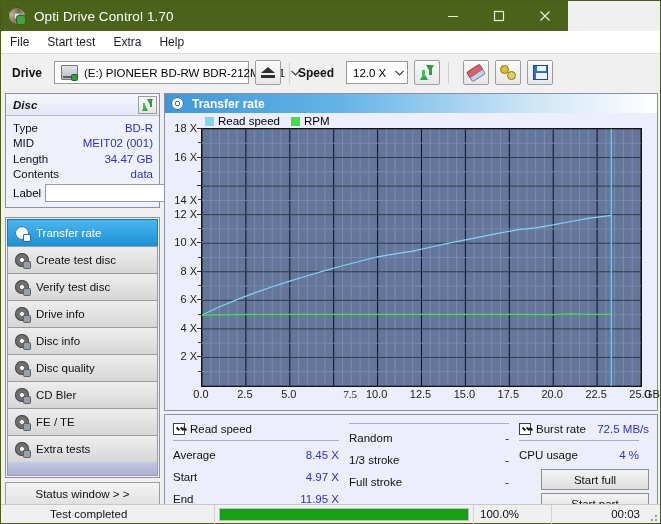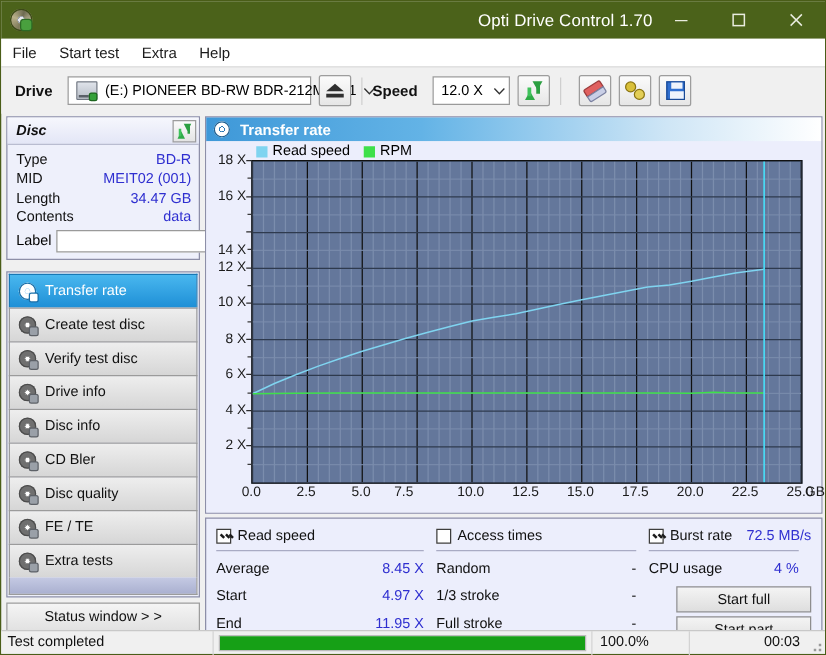--- a/index.html
+++ b/index.html
@@ -11,23 +11,23 @@
   }
   #app{
     position:relative;width:661px;height:524px;
     background:#f0f0f0;
     border:1px solid #4a5d18;
     box-sizing:border-box;
   }
 
   
   .titlebar{
-    position:absolute;left:0;top:0;width:659px;height:30px;
+    position:absolute;left:0;top:0;width:567px;height:30px;
     background:#4b621a;
-    display:flex;align-items:center;text-align:right;
+    display:flex;align-items:center;
   }
   .title-icon{
     width:18px;height:18px;margin-left:7px;margin-right:8px;
     border-radius:50%;
     background:
       radial-gradient(circle at 50% 50%, #e8e8ee 0 18%, #9aa0a8 19% 24%, transparent 25%),
       conic-gradient(from 200deg, #7e7a5a, #b9b08a, #6d6a52, #c9c2a0, #7e7a5a);
     box-shadow:inset 0 0 0 1px #3c4a18;
     position:relative;flex:0 0 auto;
   }
@@ -258,21 +258,21 @@
     font-size:11.5px;color:#111;width:108px;margin-left:auto;
   }
 
   
   .statusbar{
     position:absolute;left:0;bottom:0;width:659px;height:19px;
     background:#f0f0f0;border-top:1px solid #c8c8c8;
     display:flex;align-items:center;box-sizing:border-box;
   }
   .sb-cell{height:19px;display:flex;align-items:center;box-sizing:border-box;}
-  .sb-msg{width:170px;padding-left:5px;font-size:11.5px;color:#111;border-right:1px solid #d3d3d3;}
+  .sb-msg{width:170px;padding-left:5px;font-size:11.5px;color:#111;border-right:1px solid #d3d3d3;margin-left:44px;}
   .sb-prog{flex:1 1 auto;padding:0 4px;}
   .progress{width:100%;height:13px;background:#e6e6e6;border:1px solid #bcbcbc;box-sizing:border-box;position:relative;}
   .progress .fill{height:100%;background:#16a016;}
   .sb-pct{width:78px;padding-left:6px;font-size:11.5px;color:#111;border-left:1px solid #d3d3d3;}
   .sb-time{width:95px;justify-content:flex-end;padding-right:6px;font-size:11.5px;color:#111;border-left:1px solid #d3d3d3;}
   .grip{width:14px;height:19px;position:relative;}
   .grip i{position:absolute;width:2px;height:2px;background:#9a9a9a;}
 </style>
 </head>
 <body>
@@ -420,25 +420,25 @@
       <div class="navitem">
         <span class="nav-ico"></span>
         <span>Drive info</span>
       </div>
       <div class="navitem">
         <span class="nav-ico"></span>
         <span>Disc info</span>
       </div>
       <div class="navitem">
         <span class="nav-ico"></span>
+        <span>Disc quality</span>
+      </div>
+      <div class="navitem">
+        <span class="nav-ico"></span>
         <span>CD Bler</span>
-      </div>
-      <div class="navitem">
-        <span class="nav-ico"></span>
-        <span>Disc quality</span>
       </div>
       <div class="navitem">
         <span class="nav-ico"></span>
         <span>FE / TE</span>
       </div>
       <div class="navitem">
         <span class="nav-ico"></span>
         <span>Extra tests</span>
       </div>
       <div class="nav-filler"></div>
@@ -563,21 +563,21 @@
           <div style="position: absolute; width: 3px; height: 1px; background: rgb(58, 58, 58); left: 33px; top: 200.611px;"></div>
           <div style="position: absolute; width: 3px; height: 1px; background: rgb(58, 58, 58); left: 33px; top: 172.056px;"></div>
           <div style="position: absolute; width: 3px; height: 1px; background: rgb(58, 58, 58); left: 33px; top: 143.5px;"></div>
           <div style="position: absolute; width: 3px; height: 1px; background: rgb(58, 58, 58); left: 33px; top: 114.944px;"></div>
           <div style="position: absolute; width: 3px; height: 1px; background: rgb(58, 58, 58); left: 33px; top: 86.3889px;"></div>
           <div style="position: absolute; width: 3px; height: 1px; background: rgb(58, 58, 58); left: 33px; top: 57.8333px;"></div>
           <div style="position: absolute; width: 3px; height: 1px; background: rgb(58, 58, 58); left: 33px; top: 29.2778px;"></div>
           <div style="position: absolute; font-size: 11px; color: rgb(27, 27, 27); white-space: nowrap; transform: translateX(-50%); left: 36px; top: 275px;">0.0</div>
           <div style="position: absolute; font-size: 11px; color: rgb(27, 27, 27); white-space: nowrap; transform: translateX(-50%); left: 79.9px; top: 275px;">2.5</div>
           <div style="position: absolute; font-size: 11px; color: rgb(27, 27, 27); white-space: nowrap; transform: translateX(-50%); left: 123.8px; top: 275px;">5.0</div>
-          <div style="position: absolute; font-size: 11px; color: rgb(27, 27, 27); white-space: nowrap; transform: translateX(-50%); left: 158px; top: 275px;">7.5</div>
+          <div style="position: absolute; font-size: 11px; color: rgb(27, 27, 27); white-space: nowrap; transform: translateX(-50%); left: 185px; top: 275px; font-family: Liberation Serif, serif;">7.5</div>
           <div style="position: absolute; font-size: 11px; color: rgb(27, 27, 27); white-space: nowrap; transform: translateX(-50%); left: 211.6px; top: 275px;">10.0</div>
           <div style="position: absolute; font-size: 11px; color: rgb(27, 27, 27); white-space: nowrap; transform: translateX(-50%); left: 255.5px; top: 275px;">12.5</div>
           <div style="position: absolute; font-size: 11px; color: rgb(27, 27, 27); white-space: nowrap; transform: translateX(-50%); left: 299.4px; top: 275px;">15.0</div>
           <div style="position: absolute; font-size: 11px; color: rgb(27, 27, 27); white-space: nowrap; transform: translateX(-50%); left: 343.3px; top: 275px;">17.5</div>
           <div style="position: absolute; font-size: 11px; color: rgb(27, 27, 27); white-space: nowrap; transform: translateX(-50%); left: 387.2px; top: 275px;">20.0</div>
           <div style="position: absolute; font-size: 11px; color: rgb(27, 27, 27); white-space: nowrap; transform: translateX(-50%); left: 431.1px; top: 275px;">22.5</div>
           <div style="position: absolute; font-size: 11px; color: rgb(27, 27, 27); white-space: nowrap; transform: translateX(-50%); left: 475px; top: 275px;">25.0</div>
           <div style="position: absolute; font-size: 11px; color: rgb(27, 27, 27); left: 479px; top: 275px;">GB</div>
         </div>
     </div>
@@ -598,24 +598,20 @@
           <span class="k">Start</span>
           <span class="v">4.97 X</span>
         </div>
         <div class="rrow">
           <span class="k">End</span>
           <span class="v">11.95 X</span>
         </div>
       </div>
 
       <div class="rescol c2">
-        <div class="chkrow">
-          <span class="chk"></span>
-          <span class="lbl">Access times</span>
-        </div>
         <div class="rule"></div>
         <div class="rrow">
           <span class="k">Random</span>
           <span class="v dash">-</span>
         </div>
         <div class="rrow">
           <span class="k">1/3 stroke</span>
           <span class="v dash">-</span>
         </div>
         <div class="rrow">

